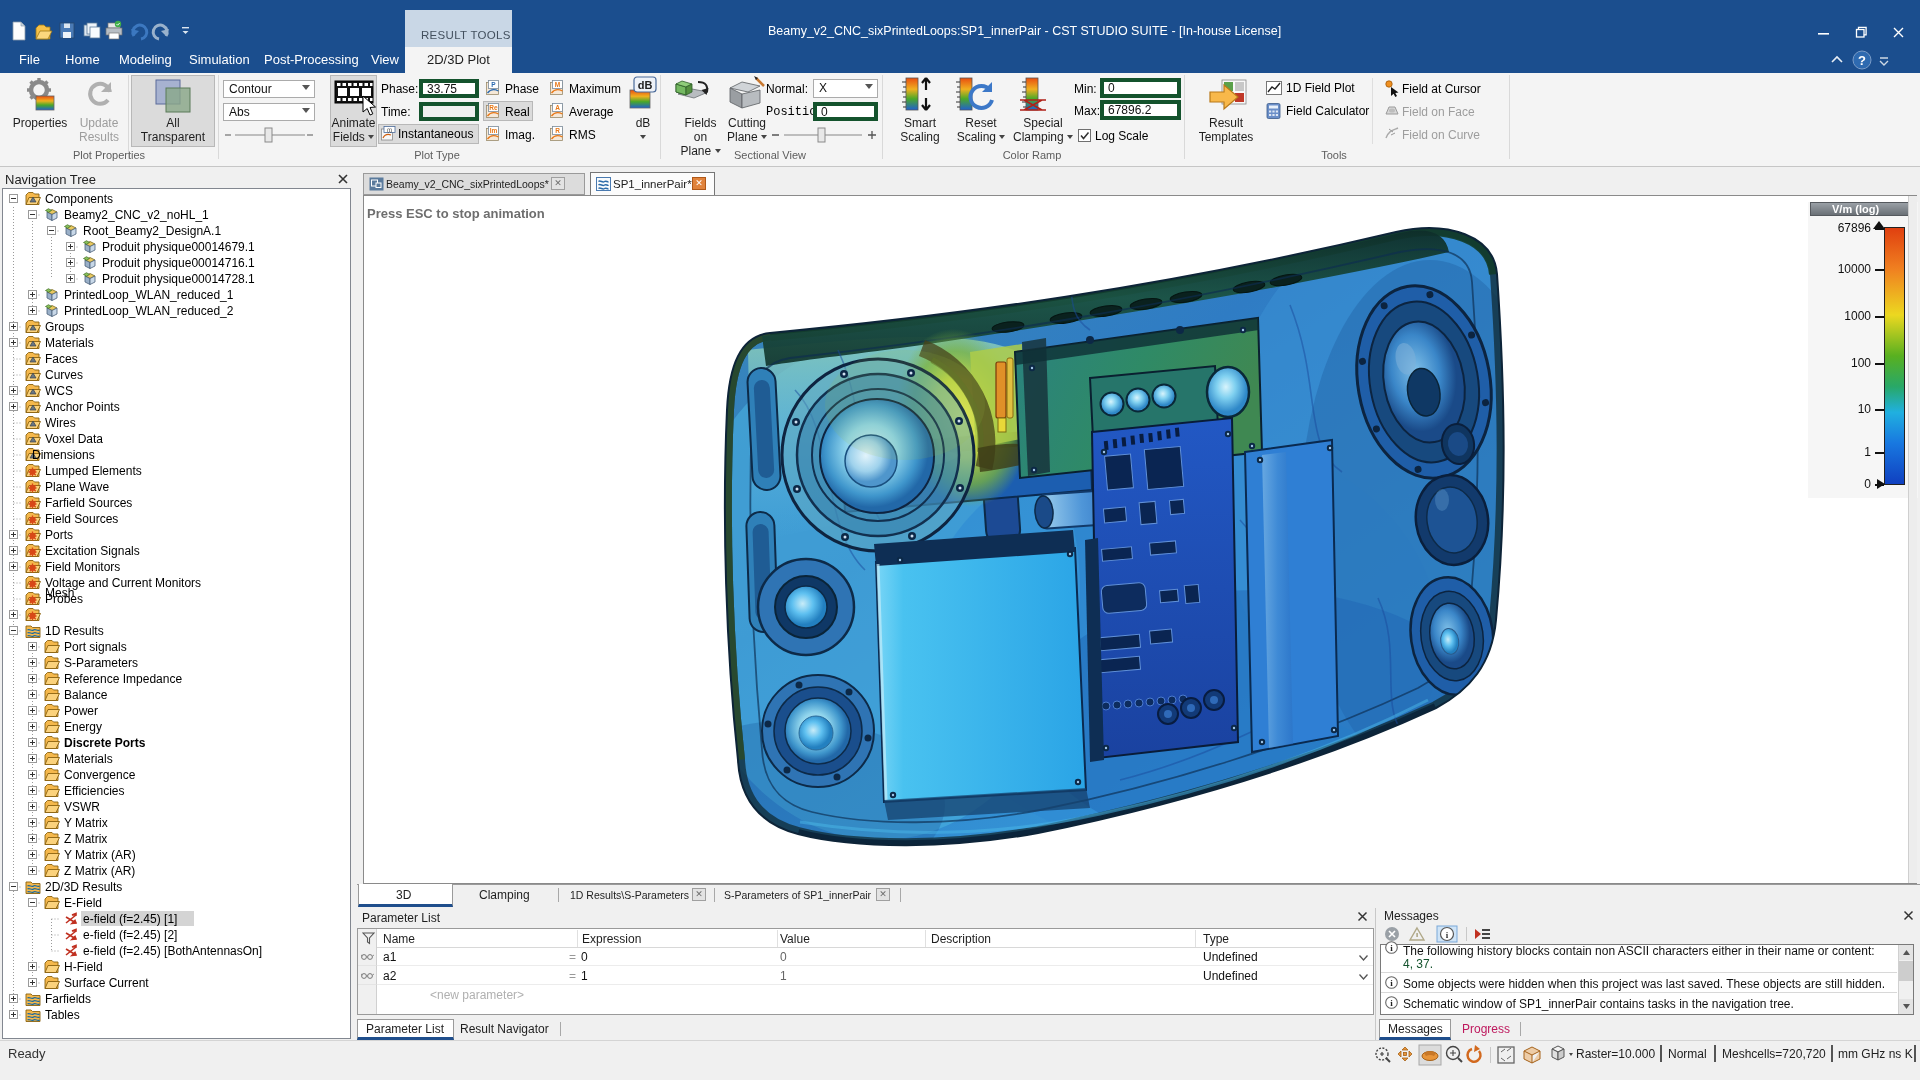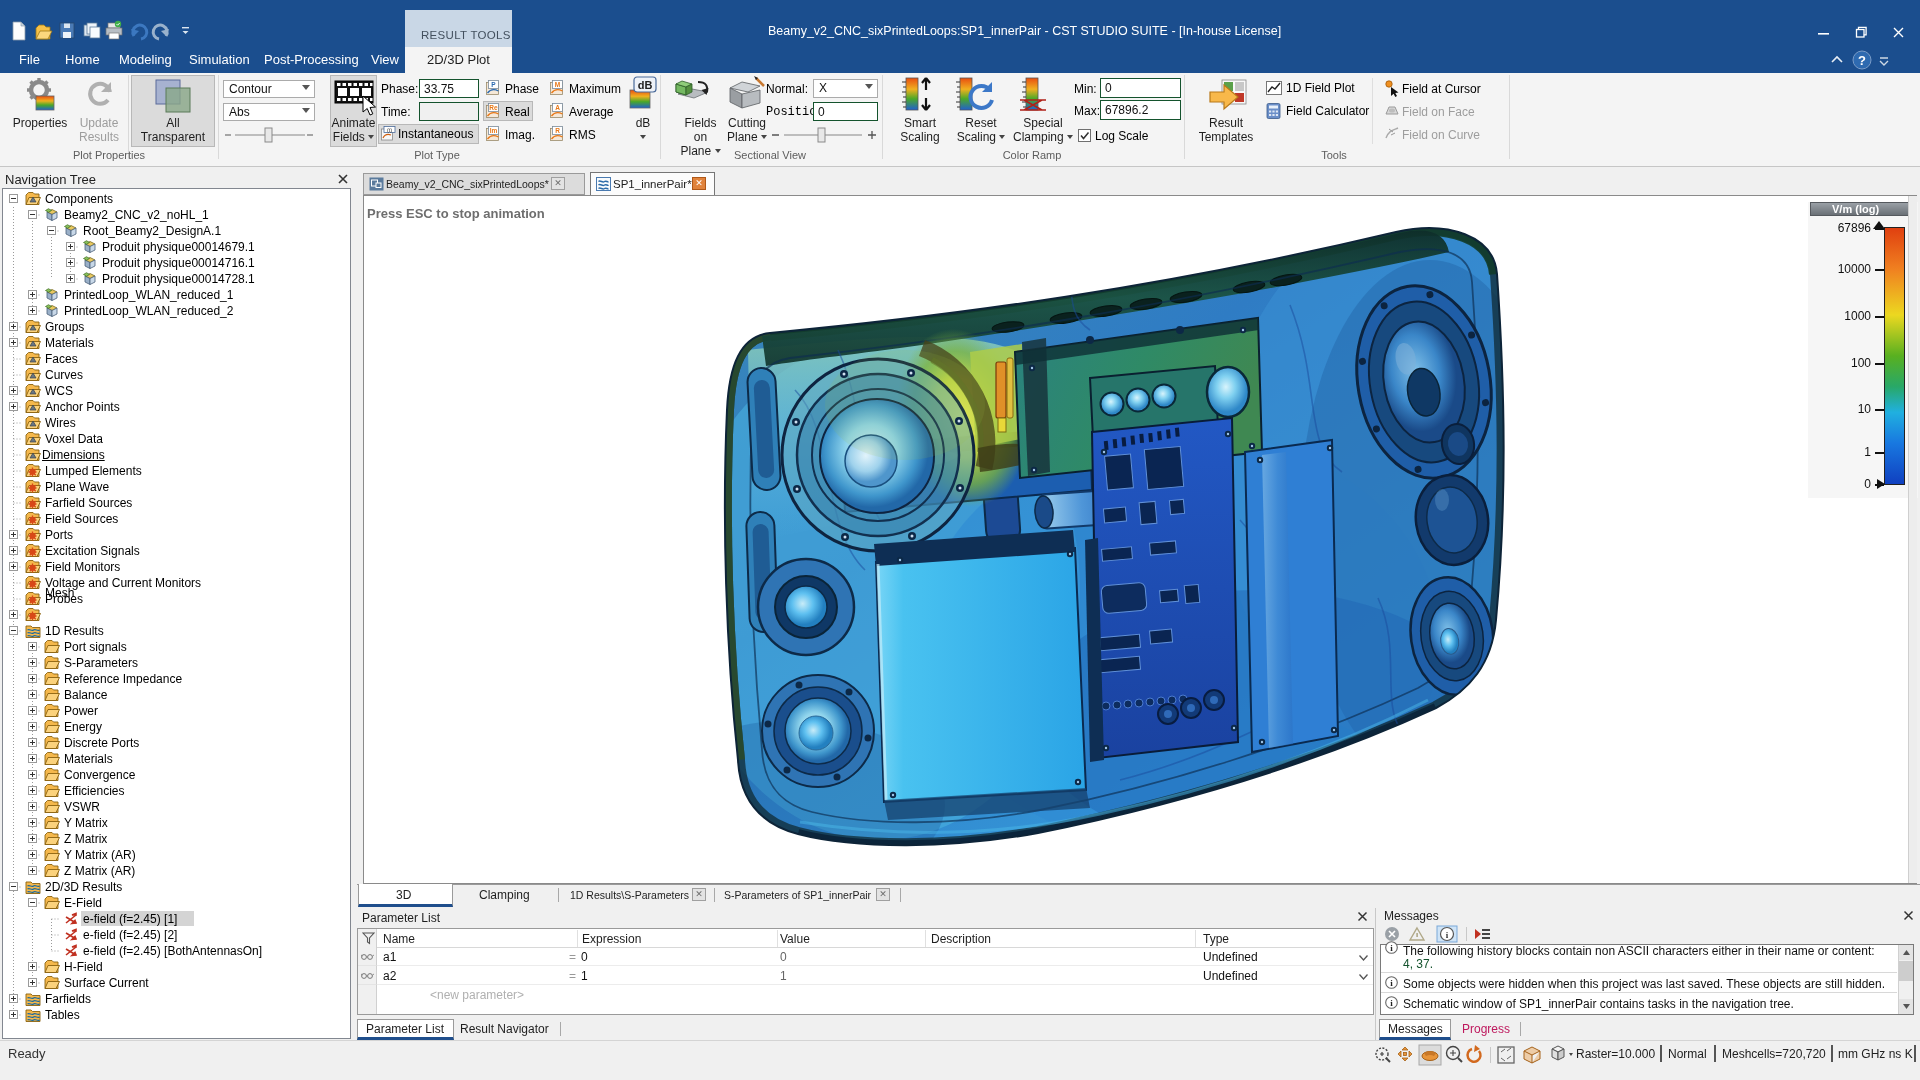--- a/index.html
+++ b/index.html
@@ -1,19 +1,19 @@
 <!DOCTYPE html>
 <html><head><meta charset="utf-8"><title>CST</title>
 <style>
 *{margin:0;padding:0;box-sizing:border-box;}
 html,body{width:1920px;height:1080px;overflow:hidden;background:#f0f0f0;
  font-family:"Liberation Sans",sans-serif;-webkit-font-smoothing:antialiased;}
 .abs{position:absolute;}
 .tx{position:absolute;white-space:nowrap;}
-.inp{position:absolute;background:#fff;border:1px solid #14532d;font-size:12px;color:#111;padding-left:4px;display:flex;align-items:center;}
+.inp{position:absolute;background:#fff;border:4px solid #14532d;font-size:12px;color:#111;padding-left:4px;display:flex;align-items:center;}
 .combo{position:absolute;background:#fff;border:1px solid #ababab;font-size:12px;color:#111;}
 .combo .cv{position:absolute;left:5px;top:1px;}
 .combo .ca{position:absolute;right:4px;top:4px;width:0;height:0;border-left:4px solid transparent;border-right:4px solid transparent;border-top:5px solid #555;}
 .grplabel{position:absolute;font-size:11px;color:#5d5d5d;text-align:center;}
 .gsep{position:absolute;top:75px;height:84px;width:1px;background:#d9d9d9;}
 .btnlabel{position:absolute;font-size:12px;color:#1e1e1e;text-align:center;line-height:14px;}
 .pressed{background:#dbdbdb;border:1px solid #b8b8b8;}
 .dda{display:inline-block;width:0;height:0;border-left:3.5px solid transparent;border-right:3.5px solid transparent;border-top:4px solid #444;vertical-align:2px;}
 .treerow{position:absolute;font-size:12px;color:#000;white-space:nowrap;height:16px;line-height:16px;}
 .plusbox{position:absolute;width:9px;height:9px;background:#fff;border:1px solid #9a9a9a;}
@@ -503,21 +503,21 @@
     <path d="M1 4 l2.5 -2.5 h4.5 l1.5 1.5 h4.5 v10.5 h-13 z" fill="#f5b84c" stroke="#8a6210" stroke-width="0.9"></path>
     <path d="M1 13.5 l3 -7 h11.5 l-3.5 7 z" fill="#fbd27c" stroke="#8a6210" stroke-width="0.9"></path>
     <path d="M5 11 l3 -5 l3 5 z" fill="#6a7682" stroke="#3a444e" stroke-width="0.7"></path>
   </svg>
 <div class="treerow" style="left:45px;top:431px;">Voxel Data</div>
 <svg class="abs" style="left:25px;top:447px" width="16" height="16" viewBox="0 0 16 16">
     <path d="M1 4 l2.5 -2.5 h4.5 l1.5 1.5 h4.5 v10.5 h-13 z" fill="#f5b84c" stroke="#8a6210" stroke-width="0.9"></path>
     <path d="M1 13.5 l3 -7 h11.5 l-3.5 7 z" fill="#fbd27c" stroke="#8a6210" stroke-width="0.9"></path>
     <path d="M5 11 l3 -5 l3 5 z" fill="#6a7682" stroke="#3a444e" stroke-width="0.7"></path>
   </svg>
-<div class="treerow" style="left:42px;top:447px;text-decoration:underline;">Dimensions</div>
+<div class="treerow" style="left:32px;top:447px;">Dimensions</div>
 <svg class="abs" style="left:25px;top:463px" width="16" height="16" viewBox="0 0 16 16">
     <path d="M1 4 l2.5 -2.5 h4.5 l1.5 1.5 h4.5 v10.5 h-13 z" fill="#f5b84c" stroke="#8a6210" stroke-width="0.9"></path>
     <path d="M1 13.5 l3 -7 h11.5 l-3.5 7 z" fill="#fbd27c" stroke="#8a6210" stroke-width="0.9"></path>
     <circle cx="7.5" cy="9" r="3" fill="#d84818"></circle>
     <g stroke="#d84818" stroke-width="1.4">
       <path d="M7.5 4.5 v2 M7.5 11.5 v2 M3.5 9 h2 M9.5 9 h2 M4.7 6.2 l1.4 1.4 M9.4 10.9 l1.4 1.4 M10.8 6.2 L9.4 7.6 M6.1 10.9 l-1.4 1.4"></path>
     </g>
   </svg>
 <div class="treerow" style="left:45px;top:463px;">Lumped Elements</div>
 <svg class="abs" style="left:25px;top:479px" width="16" height="16" viewBox="0 0 16 16">
@@ -649,21 +649,21 @@
 <svg class="abs" style="left:44px;top:719px" width="16" height="16" viewBox="0 0 16 16">
     <path d="M1 4 l2.5 -2.5 h4.5 l1.5 1.5 h4.5 v10.5 h-13 z" fill="#f5b84c" stroke="#8a6210" stroke-width="0.9"></path>
     <path d="M1 13.5 l3 -7 h11.5 l-3.5 7 z" fill="#fbd27c" stroke="#8a6210" stroke-width="0.9"></path>
   </svg>
 <div class="treerow" style="left:64px;top:719px;">Energy</div>
 <div class="plusbox p" style="left:28px;top:738px;"></div>
 <svg class="abs" style="left:44px;top:735px" width="16" height="16" viewBox="0 0 16 16">
     <path d="M1 4 l2.5 -2.5 h4.5 l1.5 1.5 h4.5 v10.5 h-13 z" fill="#f5b84c" stroke="#8a6210" stroke-width="0.9"></path>
     <path d="M1 13.5 l3 -7 h11.5 l-3.5 7 z" fill="#fbd27c" stroke="#8a6210" stroke-width="0.9"></path>
   </svg>
-<div class="treerow" style="left:64px;top:735px;">Discrete Ports</div>
+<div class="treerow" style="left:64px;top:735px;font-weight:bold;">Discrete Ports</div>
 <div class="plusbox p" style="left:28px;top:754px;"></div>
 <svg class="abs" style="left:44px;top:751px" width="16" height="16" viewBox="0 0 16 16">
     <path d="M1 4 l2.5 -2.5 h4.5 l1.5 1.5 h4.5 v10.5 h-13 z" fill="#f5b84c" stroke="#8a6210" stroke-width="0.9"></path>
     <path d="M1 13.5 l3 -7 h11.5 l-3.5 7 z" fill="#fbd27c" stroke="#8a6210" stroke-width="0.9"></path>
   </svg>
 <div class="treerow" style="left:64px;top:751px;">Materials</div>
 <div class="plusbox p" style="left:28px;top:770px;"></div>
 <svg class="abs" style="left:44px;top:767px" width="16" height="16" viewBox="0 0 16 16">
     <path d="M1 4 l2.5 -2.5 h4.5 l1.5 1.5 h4.5 v10.5 h-13 z" fill="#f5b84c" stroke="#8a6210" stroke-width="0.9"></path>
     <path d="M1 13.5 l3 -7 h11.5 l-3.5 7 z" fill="#fbd27c" stroke="#8a6210" stroke-width="0.9"></path>

